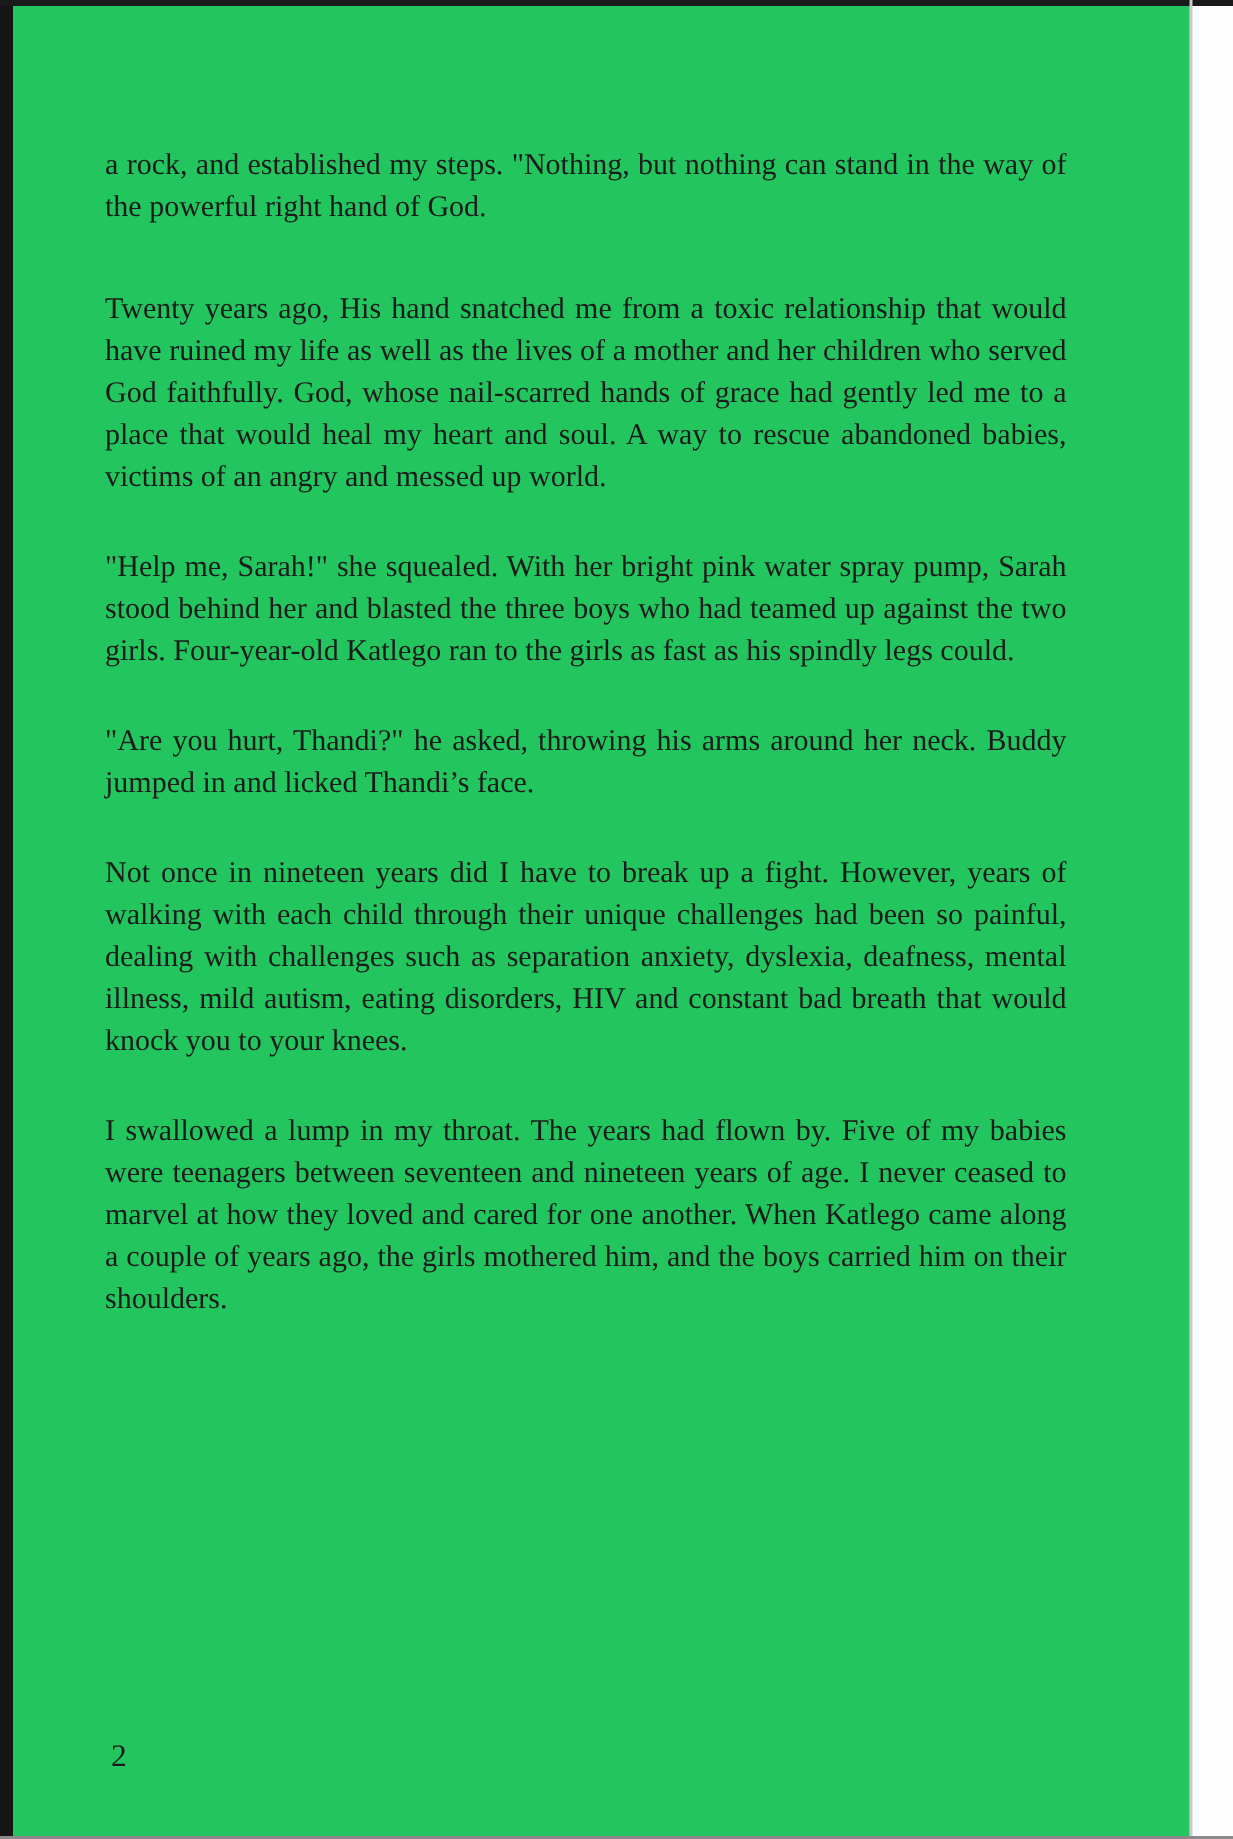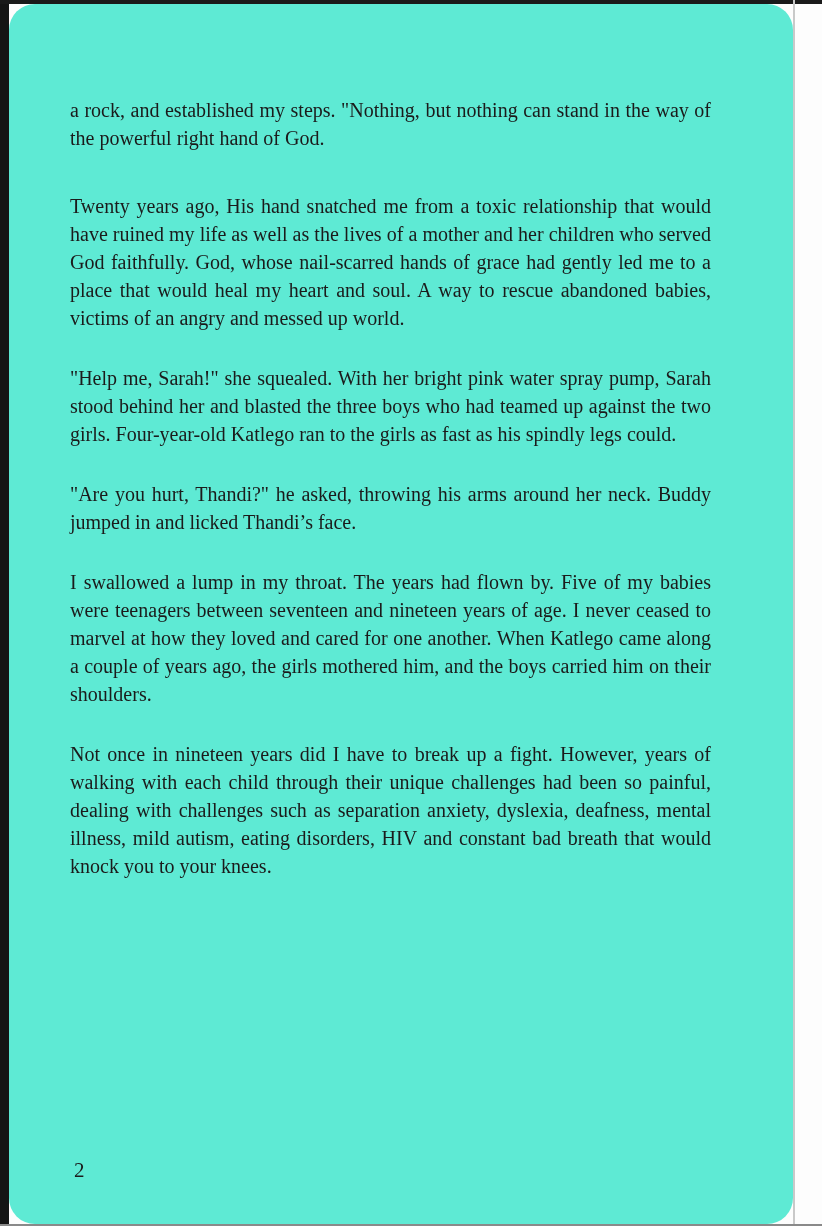--- a/index.html
+++ b/index.html
@@ -37,22 +37,21 @@
   .page-fold-line {
     position: absolute;
     left: 793px; top: 0;
     width: 2px; height: 1226px;
     background: #c9c9c9;
   }
   .page {
     position: absolute;
     left: 9px; top: 4px;
     width: 784px; height: 1220px;
-    background: #5eead4;
-    border-radius: 26px;
+    background: #22c55e;
   }
   .text-block {
     position: absolute;
     left: 61px;   
     top: 92px;
     width: 641px;
     font-size: 20px;
     line-height: 28px;
     color: #1b1b1b;
     text-align: justify;
@@ -80,18 +79,18 @@
   <div class="edge-top"></div>
   <div class="page-fold-line"></div>
   <div class="edge-bottom"></div>
 
   <div class="page">
     <div class="text-block">
       <p>a rock, and established my steps. "Nothing, but nothing can stand in the way of the powerful right hand of God.</p>
       <p>Twenty years ago, His hand snatched me from a toxic relationship that would have ruined my life as well as the lives of a mother and her children who served God faithfully. God, whose nail-scarred hands of grace had gently led me to a place that would heal my heart and soul. A way to rescue abandoned babies, victims of an angry and messed up world.</p>
       <p>"Help me, Sarah!" she squealed. With her bright pink water spray pump, Sarah stood behind her and blasted the three boys who had teamed up against the two girls. Four-year-old Katlego ran to the girls as fast as his spindly legs could.</p>
       <p>"Are you hurt, Thandi?" he asked, throwing his arms around her neck. Buddy jumped in and licked Thandi’s face.</p>
+      <p>Not once in nineteen years did I have to break up a fight. However, years of walking with each child through their unique challenges had been so painful, dealing with challenges such as separation anxiety, dyslexia, deafness, mental illness, mild autism, eating disorders, HIV and constant bad breath that would knock you to your knees.</p>
       <p>I swallowed a lump in my throat. The years had flown by. Five of my babies were teenagers between seventeen and nineteen years of age. I never ceased to marvel at how they loved and cared for one another. When Katlego came along a couple of years ago, the girls mothered him, and the boys carried him on their shoulders.</p>
-      <p>Not once in nineteen years did I have to break up a fight. However, years of walking with each child through their unique challenges had been so painful, dealing with challenges such as separation anxiety, dyslexia, deafness, mental illness, mild autism, eating disorders, HIV and constant bad breath that would knock you to your knees.</p>
     </div>
     <div class="page-number">2</div>
   </div>
 </div>
 
 </body></html>

